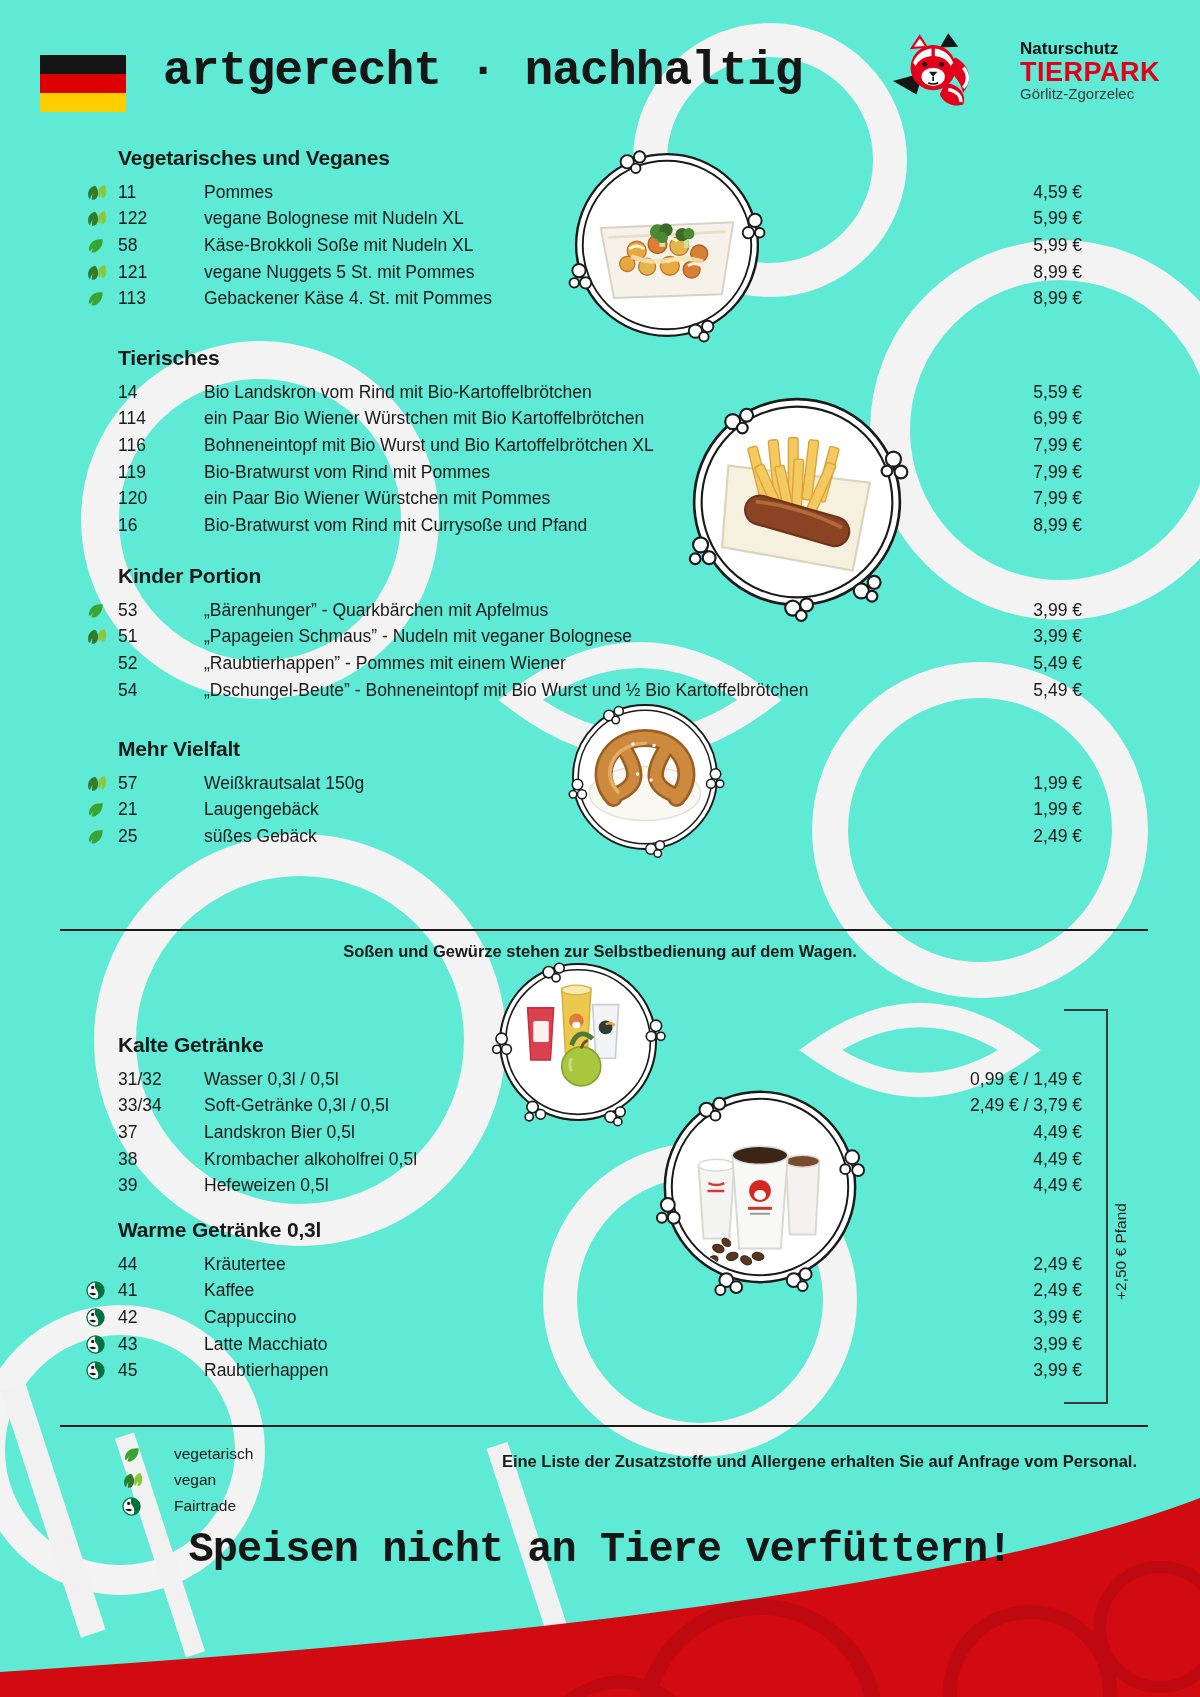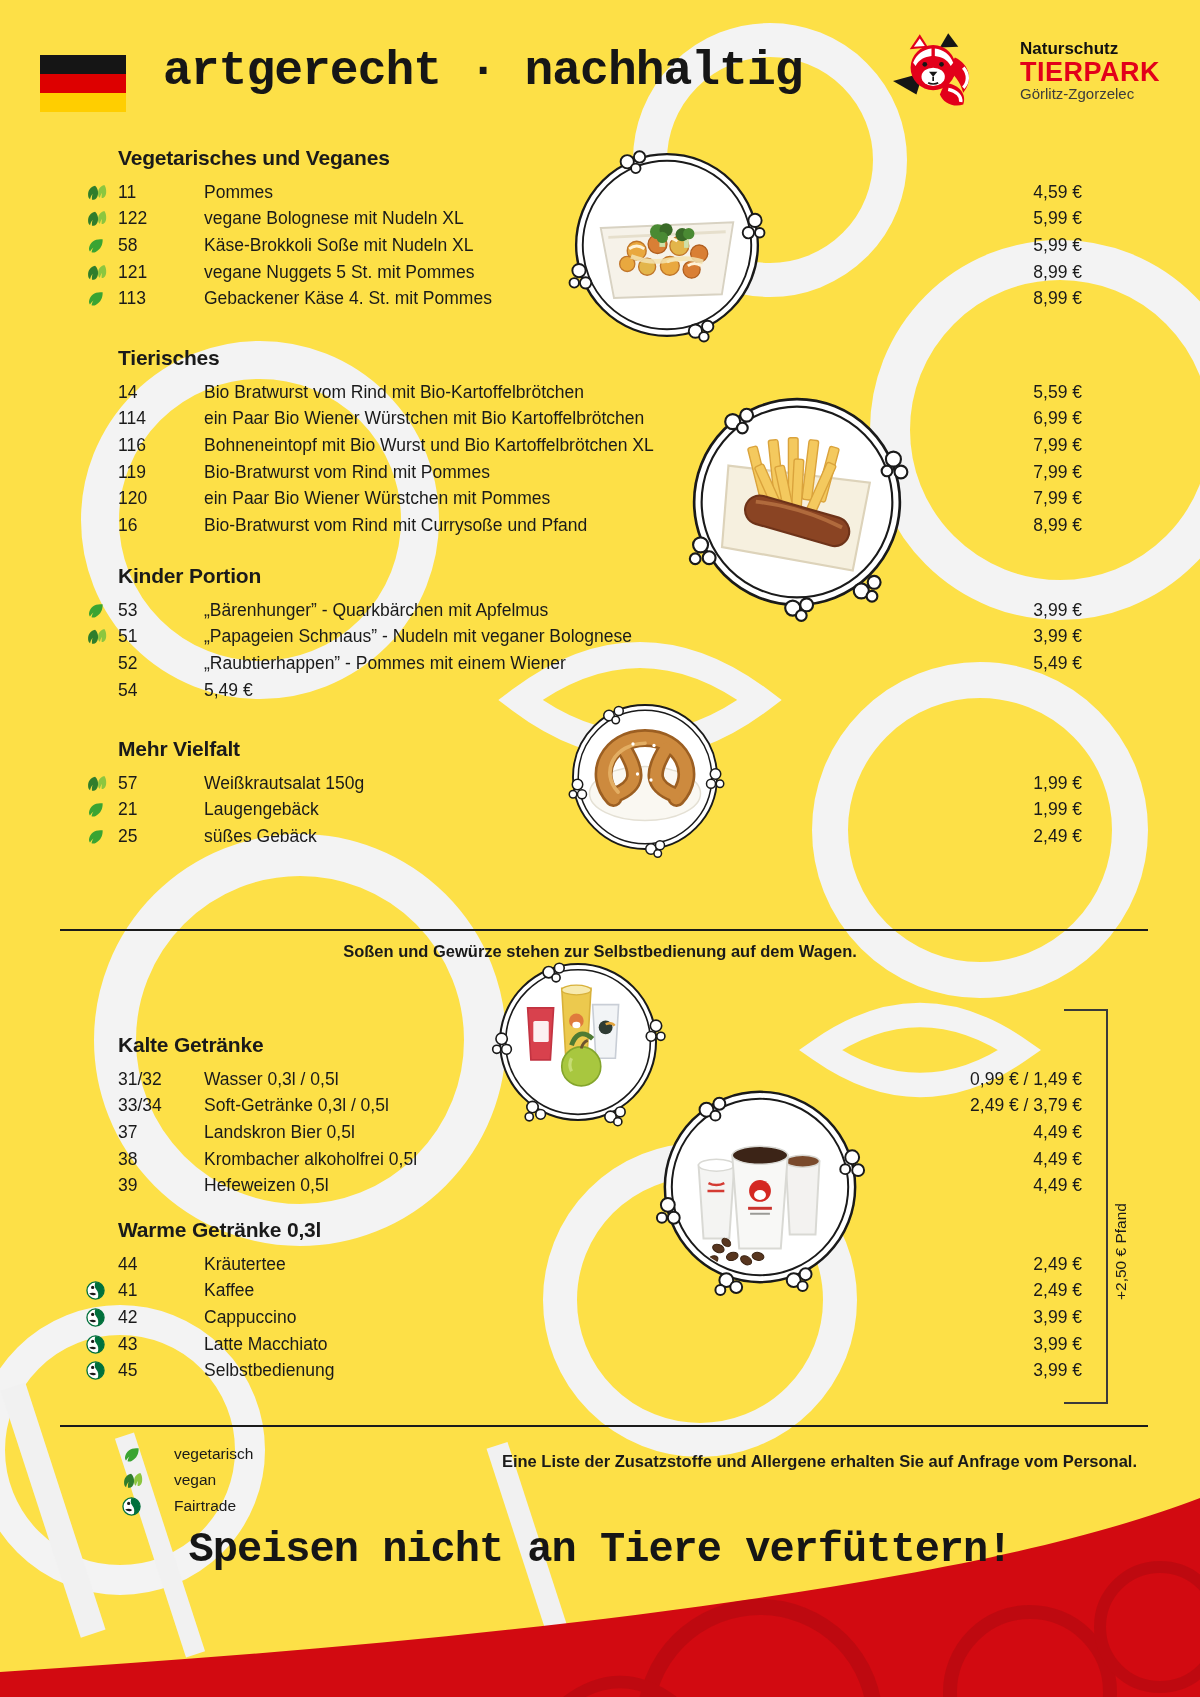--- a/index.html
+++ b/index.html
@@ -1,16 +1,16 @@
 <!DOCTYPE html>
 <html><head>
 <meta charset="utf-8">
 <style>
   html,body{margin:0;padding:0;background:#ffffff;}
-  .page{position:relative;width:1200px;height:1697px;background:#fde047;overflow:hidden;
+  .page{position:relative;width:1200px;height:1697px;background:#5eead4;overflow:hidden;
         font-family:"Liberation Sans",sans-serif;color:#1a1a1a;}
   
   .watermark{position:absolute;inset:0;z-index:0;}
   
   .flag{position:absolute;left:40px;top:55px;width:86px;height:57px;z-index:2;display:flex;flex-direction:column;}
   .flag div{flex:1;}
   .flag .f-black{background:#151515;}
   .flag .f-red{background:#dd0000;}
   .flag .f-gold{background:#ffce00;}
   .main-title{position:absolute;left:163px;top:44px;z-index:2;
@@ -393,21 +393,21 @@
           <span class="num">113</span>
           <span class="iname">Gebackener Käse 4. St. mit Pommes</span>
           <span class="price">8,99 €</span>
         </div>
       </section>
       <section class="menu-section sec-1">
         <div class="sec-title">Tierisches</div>
         <div class="row">
           <span class="cicon"></span>
           <span class="num">14</span>
-          <span class="iname">Bio Bratwurst vom Rind mit Bio-Kartoffelbrötchen</span>
+          <span class="iname">Bio Landskron vom Rind mit Bio-Kartoffelbrötchen</span>
           <span class="price">5,59 €</span>
         </div>
         <div class="row">
           <span class="cicon"></span>
           <span class="num">114</span>
           <span class="iname">ein Paar Bio Wiener Würstchen mit Bio Kartoffelbrötchen</span>
           <span class="price">6,99 €</span>
         </div>
         <div class="row">
           <span class="cicon"></span>
@@ -459,20 +459,21 @@
         </div>
         <div class="row">
           <span class="cicon"></span>
           <span class="num">52</span>
           <span class="iname">„Raubtierhappen” - Pommes mit einem Wiener</span>
           <span class="price">5,49 €</span>
         </div>
         <div class="row">
           <span class="cicon"></span>
           <span class="num">54</span>
+          <span class="iname">„Dschungel-Beute” - Bohneneintopf mit Bio Wurst und ½ Bio Kartoffelbrötchen</span>
           <span class="price">5,49 €</span>
         </div>
       </section>
       <section class="menu-section sec-3">
         <div class="sec-title">Mehr Vielfalt</div>
         <div class="row">
           <span class="cicon">
             <svg width="21" height="19" viewBox="0 0 22 20">
               <path d="M9.5 3 C4.5 4 1.8 8 2.2 13.5 C2.3 15 3 16.4 4.2 17.2 C4.6 15.4 5.4 13.4 6.8 11.4 C6.2 13.6 6 15.7 6.2 17.6 C9.8 18 12.3 15.4 12.6 11.2 C12.9 7.9 11.7 4.9 9.5 3 Z" fill="#2f7d2c"></path>
               <path d="M19.3 2.2 C14.7 3.4 12.3 7 12.7 12 C12.8 13.5 13.5 14.8 14.5 15.5 C14.9 13.8 15.7 12 16.9 10.2 C16.4 12.2 16.2 14.1 16.4 15.8 C19.3 15.9 21.1 13.3 21.2 9.4 C21.3 6.6 20.6 4.1 19.3 2.2 Z" fill="#8cc63f"></path>
@@ -586,21 +587,21 @@
         <div class="row">
           <span class="cicon">
             <svg width="19" height="19" viewBox="0 0 20 20">
               <circle cx="10" cy="10" r="9" fill="#ffffff" stroke="#00703c" stroke-width="1.4"></circle>
               <path d="M10 1 A9 9 0 0 1 19 10 C19 13.8 16 17.2 12.2 18.4 C13.6 14.8 13 11 10.6 8.6 C8.7 6.7 9 3.2 10 1 Z" fill="#00703c"></path>
               <circle cx="7" cy="6.8" r="1.7" fill="#1a1a1a"></circle>
               <path d="M3.4 13.2 C5.6 12 8.4 12 10.8 13.6 C8.9 15.5 5.6 15.4 3.4 13.2 Z" fill="#1a1a1a"></path>
             </svg>
           </span>
           <span class="num">45</span>
-          <span class="iname">Selbstbedienung</span>
+          <span class="iname">Raubtierhappen</span>
           <span class="price">3,99 €</span>
         </div>
       </section>
     </div>
 
   <div class="divider divider-1"></div>
   <div class="self-service-note">Soßen und Gewürze stehen zur Selbstbedienung auf dem Wagen.</div>
 
   <div class="pfand-bracket"></div>
   <div class="pfand-label">+2,50 € Pfand</div>

